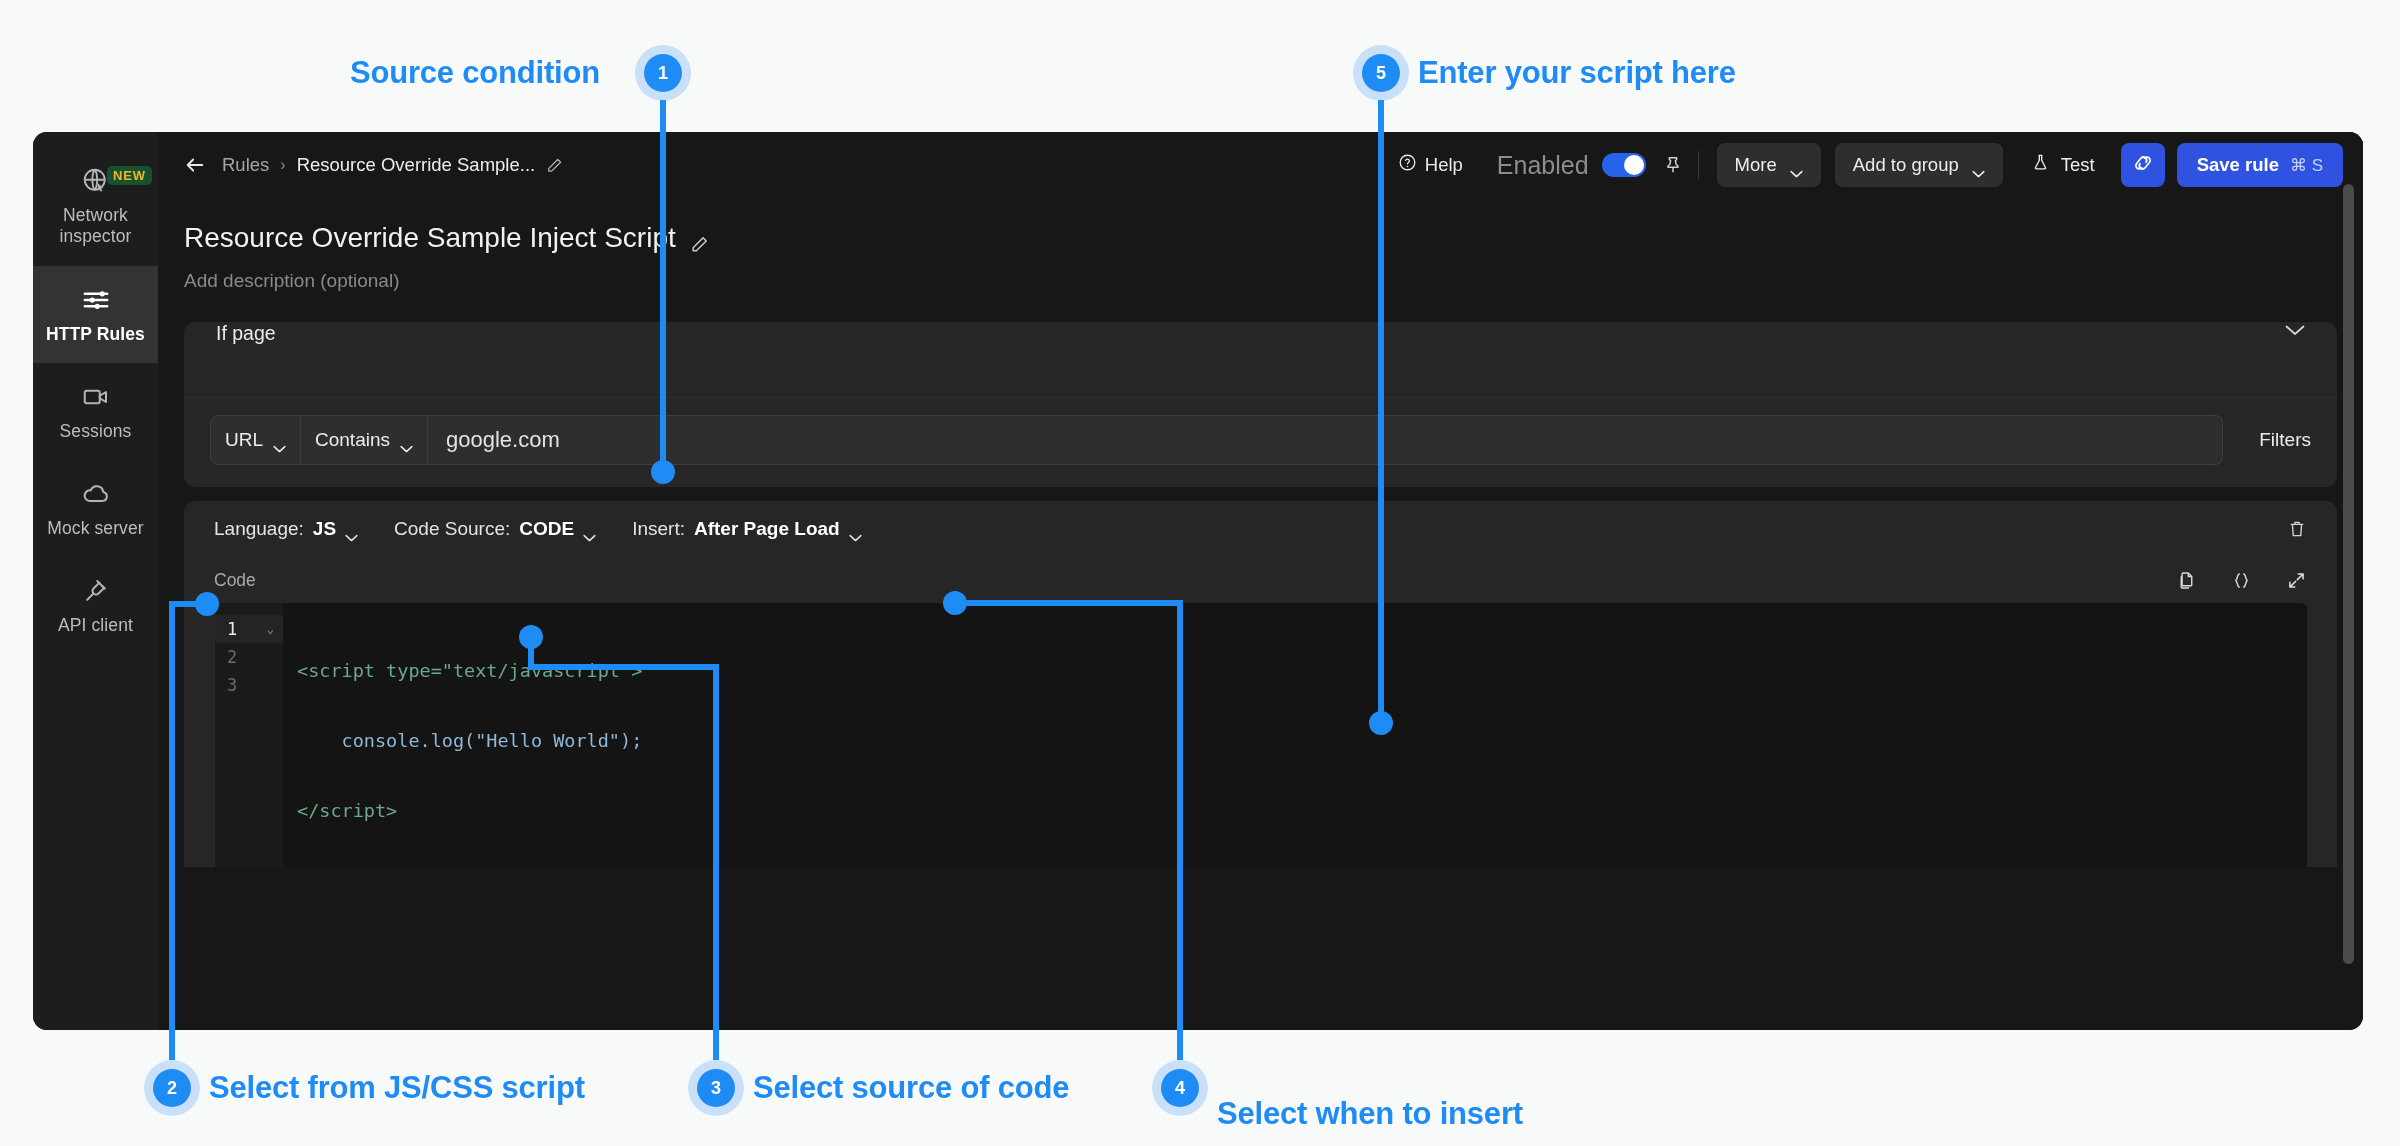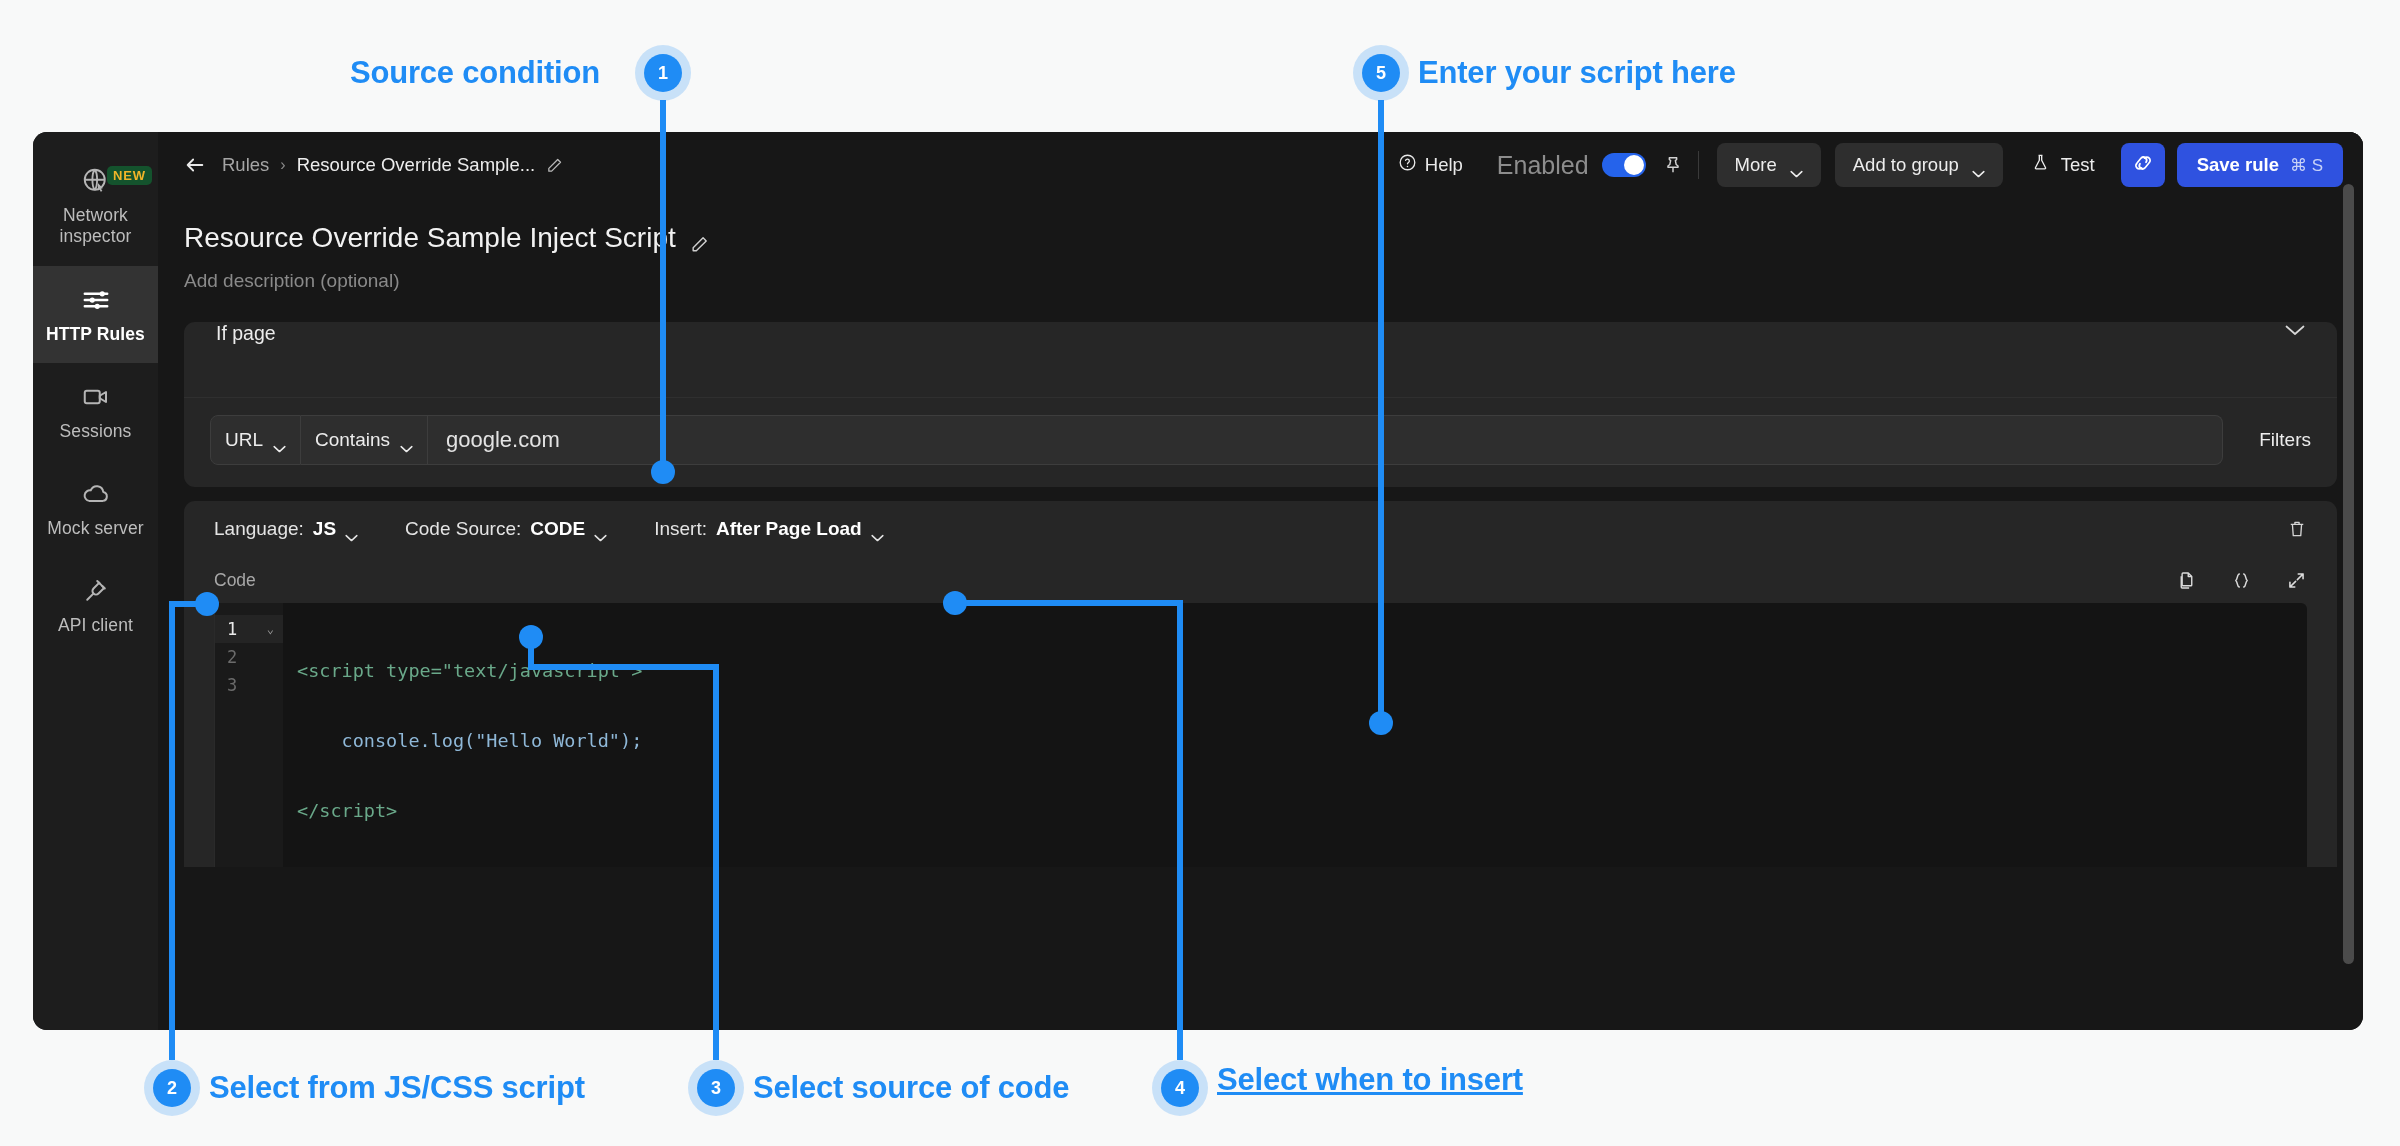--- a/index.html
+++ b/index.html
@@ -145,21 +145,21 @@
     display: flex; align-items: center; padding: 0 18px; cursor: text;
   }
   .filters-lnk { color: #ececec; font-size: 19px; margin-left: 36px; cursor: pointer; white-space: nowrap;}
 
   
   .script-card {
     margin-top: 14px; background: #262626; border-radius: 11px 11px 0 0; overflow: hidden;
     flex: 1 1 auto; display: flex; flex-direction: column; min-height: 0;
   }
   .script-head {
-    height: 56px; display: flex; align-items: center; padding: 0 30px; gap: 13px;
+    height: 56px; display: flex; align-items: center; padding: 0 30px; gap: 2px;
   }
   .drop-inline {
     display: flex; align-items: center; gap: 9px; color: #e4e4e4; font-size: 19px;
     cursor: pointer; margin-right: 34px; white-space: nowrap;
   }
   .drop-inline b { color: #ffffff; }
   .script-head .spacer { flex: 1 1 auto; }
   .trash { width: 20px; height: 22px; color: #d5d5d5; cursor: pointer; }
 
   .code-bar {
@@ -531,16 +531,16 @@
   <div class="anno-label" style="left:1418px; top:55px;">Enter your script here</div>
   <div class="anno-num" style="left:1362px; top:54px;">5</div>
 
   <div class="anno-num" style="left:153px; top:1069px;">2</div>
   <div class="anno-label" style="left:209px; top:1070px;">Select from JS/CSS script</div>
 
   <div class="anno-num" style="left:697px; top:1069px;">3</div>
   <div class="anno-label" style="left:753px; top:1070px;">Select source of code</div>
 
   <div class="anno-num" style="left:1161px; top:1069px;">4</div>
-  <div class="anno-label" style="left:1217px; top:1062px;text-decoration:underline;">Select when to insert</div>
+  <div class="anno-label" style="left:1217px; top:1096px;">Select when to insert</div>
 </div>
 
 </div>
 
 </body></html>

